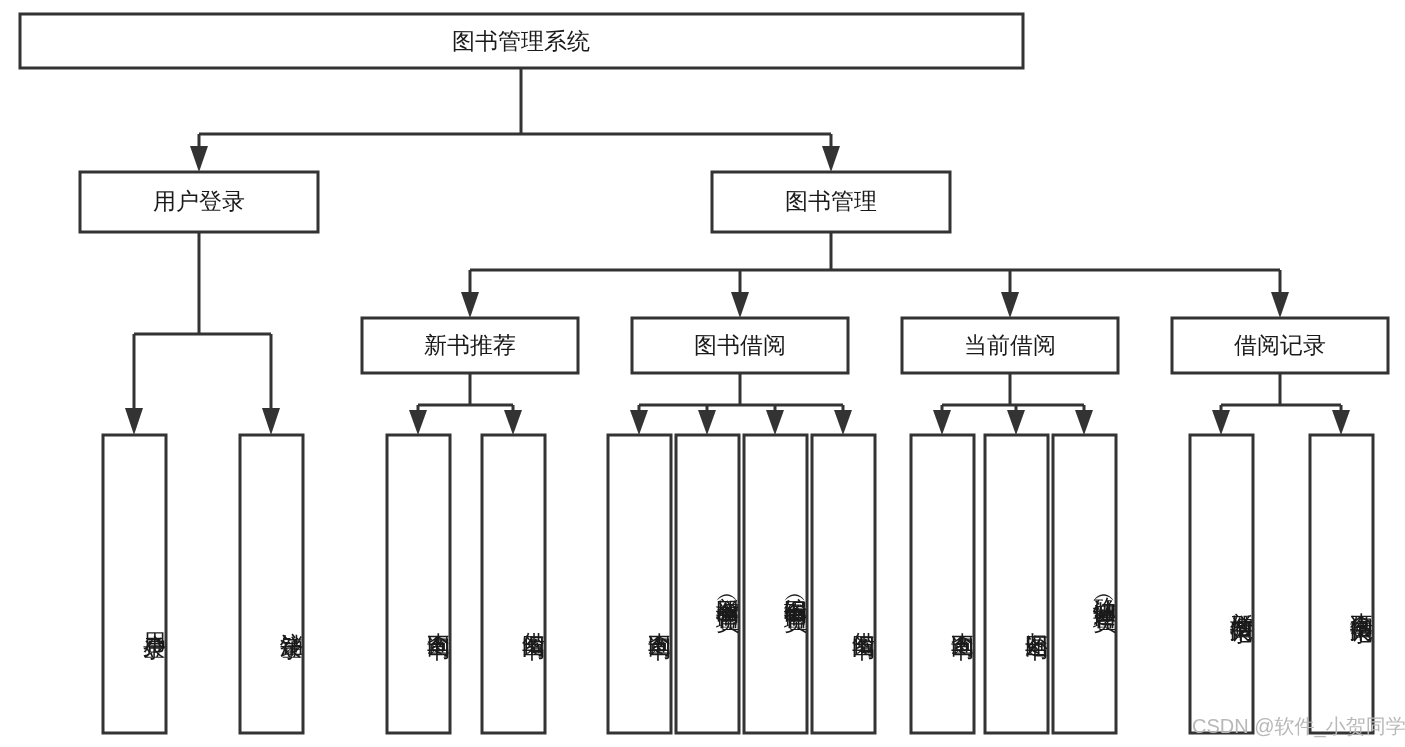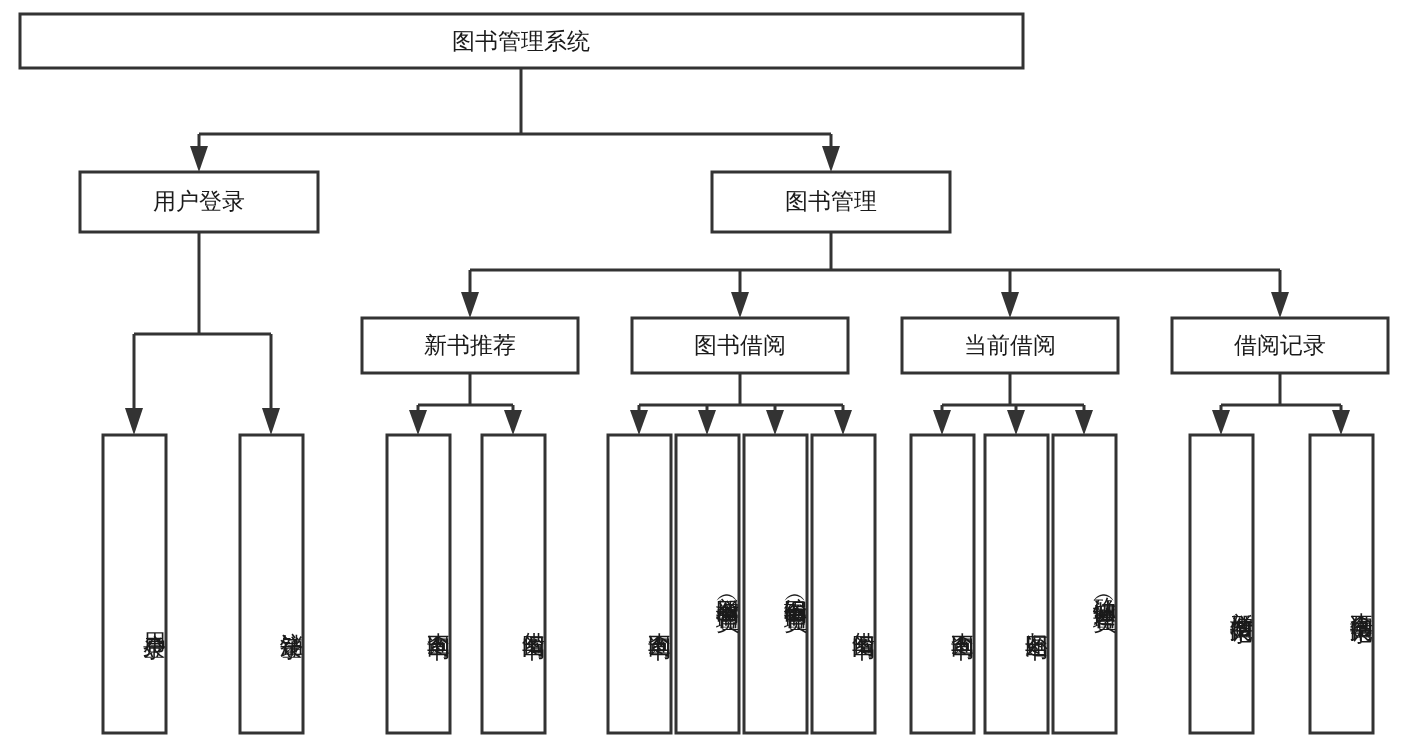--- a/index.html
+++ b/index.html
@@ -209,14 +209,15 @@
   <div class="node-label-v" style="left:608px; top:502px; width:63px; height:231px;">查询图书</div>
   <div class="node-label-v" style="left:676px; top:443px; width:63px; height:290px;">新增图书（管理员）</div>
   <div class="node-label-v" style="left:744px; top:443px; width:63px; height:290px;">编辑图书（管理员）</div>
   <div class="node-label-v" style="left:812px; top:502px; width:63px; height:231px;">借阅图书</div>
   <div class="node-label-v" style="left:911px; top:502px; width:63px; height:231px;">查询图书</div>
   <div class="node-label-v" style="left:985px; top:502px; width:63px; height:231px;">归还图书</div>
   <div class="node-label-v" style="left:1053px; top:443px; width:63px; height:290px;">确认归还（管理员）</div>
   <div class="node-label-v" style="left:1190px; top:467px; width:63px; height:266px;">新增借阅记录</div>
   <div class="node-label-v" style="left:1310px; top:467px; width:63px; height:266px;">查询借阅记录</div>
 
+  <div class="watermark">CSDN @软件_小贺同学</div>
 
 </div>
 
 </body></html>

